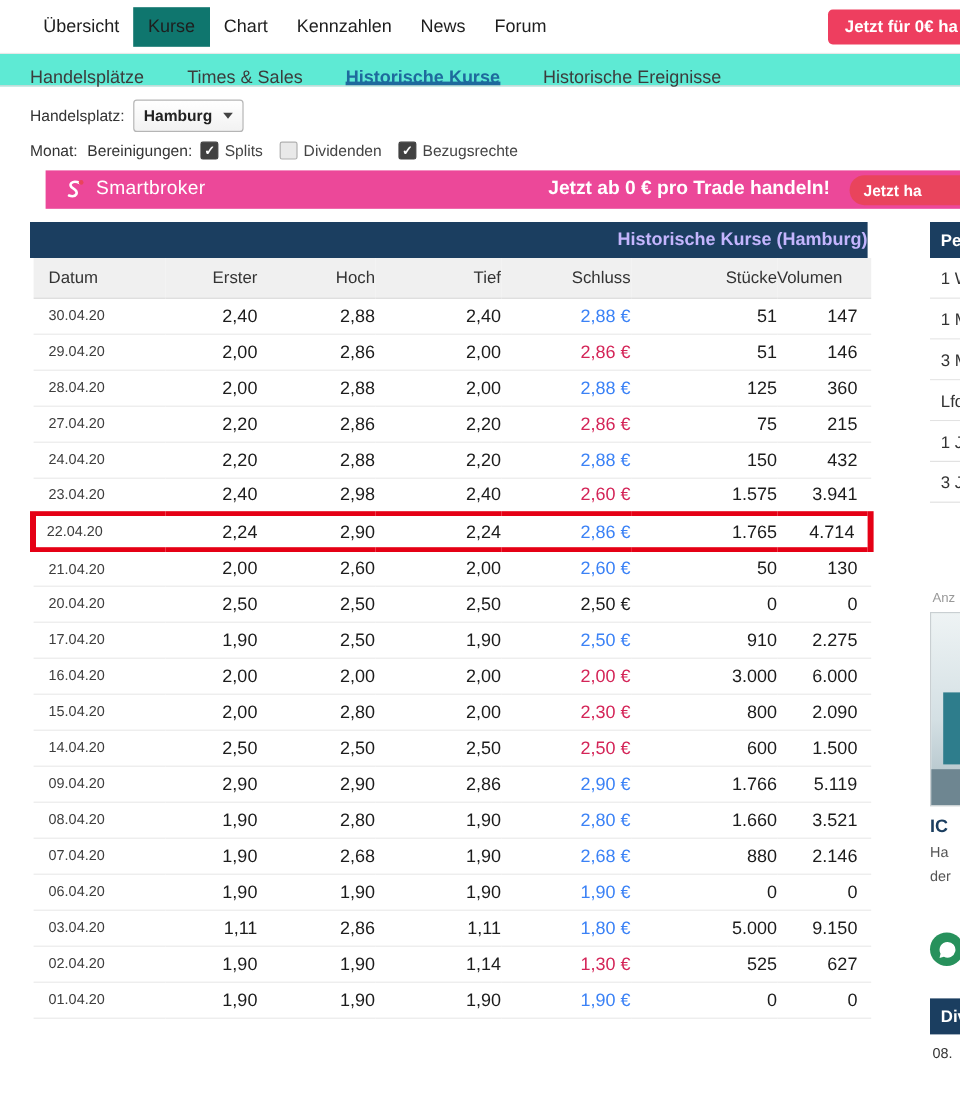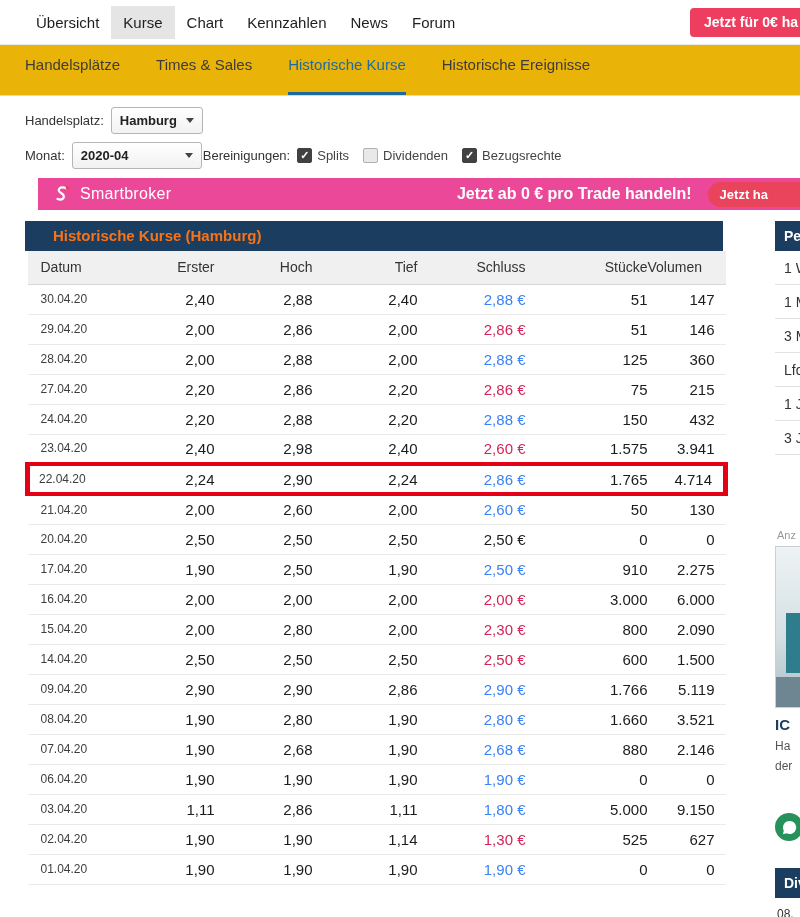--- a/index.html
+++ b/index.html
@@ -4,30 +4,30 @@
 <style>
   * { margin:0; padding:0; box-sizing:border-box; }
   html,body { background:#fff; }
   body { width:800px; height:917px; overflow:hidden; position:relative;
          font-family:"Liberation Sans", sans-serif; color:#222; }
 
   
   .topnav { position:relative; height:44px; display:flex; align-items:center;
             padding-left:24px; background:#fff; }
   .nav-item { font-size:15px; color:#1e1e1e; padding:8px 12px; cursor:pointer; white-space:nowrap; }
-  .nav-item.active { background:#e5e5e5; }
+  .nav-item.active { background:#0f766e; }
   .top-cta { position:absolute; left:690px; top:8px; height:29px; line-height:29px;
              background:#ee3e5f; color:#fff; font-weight:bold; font-size:14px;
              padding:0 60px 0 14px; border-radius:4px; white-space:nowrap; }
 
   
-  .subnav { height:52px; background:#eab308; border-top:1px solid #e8e8e8;
+  .subnav { height:28px; background:#5eead4; border-top:1px solid #e8e8e8;
             border-bottom:1px solid #d9d9d9; display:flex; padding-left:25px; gap:36px; }
   .sub-item { font-size:15px; color:#3c3c3c; line-height:40px; cursor:pointer; white-space:nowrap; }
-  .sub-item.active { color:#1e6a9d; font-weight:normal; border-bottom:3px solid #1e6a9d; }
+  .sub-item.active { color:#1e6a9d; font-weight:bold; border-bottom:3px solid #1e6a9d; }
 
   
   .filters { padding:11px 0 9px 25px; }
   .filter-row { display:flex; align-items:center; }
   .filter-row + .filter-row { margin-top:8px; }
   .f-label { font-size:13px; color:#333; margin-right:7px; white-space:nowrap; }
   .select { display:inline-flex; align-items:center; justify-content:space-between;
             border:1px solid #b5b5b5; border-radius:3px; height:27px;
             background:linear-gradient(#ffffff,#f2f2f2); padding:0 8px;
             font-size:13px; font-weight:bold; color:#222; min-width:85px; cursor:pointer; }
@@ -48,22 +48,22 @@
             display:flex; align-items:center; padding-left:14px; color:#fff; }
   .sb-logo { display:flex; margin-right:8px; }
   .sb-brand { font-size:16px; letter-spacing:.3px; }
   .banner-msg { margin-left:auto; font-weight:bold; font-size:16px; white-space:nowrap; }
   .banner-cta { margin-left:16px; background:#e9445c; border-radius:15px; font-weight:bold;
             font-size:13px; padding:5px 45px 5px 12px; white-space:nowrap; }
 
   
   .content { display:flex; margin:11px 0 0 25px; gap:52px; align-items:flex-start; }
   .table-card { width:698px; flex-shrink:0; }
-  .card-header { background:#1b3e60; color:#f97316; font-weight:bold; font-size:15px;
-                 height:30px; line-height:30px; padding-left:28px; }
+  .card-header { background:#1b3e60; color:#c4b5fd; font-weight:bold; font-size:15px;
+                 height:30px; line-height:30px; padding-left:12px;text-align:right; }
   table { width:100%; border-collapse:collapse; table-layout:fixed; }
   thead th { background:#f0f0f0; font-weight:normal; font-size:14px; color:#333;
              height:33px; text-align:right; border-bottom:1px solid #d8d8d8; padding:0; }
   thead th:first-child { text-align:left; padding-left:13px; }
   thead th:last-child { padding-right:27px; }
   tbody td { height:30px; border-bottom:1px solid #eaeaea; font-size:15px; color:#1c1c1c;
              text-align:right; padding:0; }
   tbody td.td-date { text-align:left; padding-left:13px; font-size:12px; color:#3d3d3d; }
   tbody td:last-child { padding-right:11px; }
   td.trend-up { color:#3b82f6; }
@@ -116,24 +116,20 @@
 <div class="filters">
   <div class="filter-row">
     <span class="f-label">Handelsplatz:</span>
     <span class="select">
       <span>Hamburg</span>
       <span class="caret"></span>
     </span>
   </div>
   <div class="filter-row">
     <span class="f-label">Monat:</span>
-    <span class="select wide">
-      <span>2020-04</span>
-      <span class="caret"></span>
-    </span>
     <div class="cb-group">
       <span class="f-label">Bereinigungen:</span>
       <span class="cb-item">
         <span class="cb-box checked"></span>
         <span class="cb-label">Splits</span>
       </span>
       <span class="cb-item">
         <span class="cb-box"></span>
         <span class="cb-label">Dividenden</span>
       </span>

